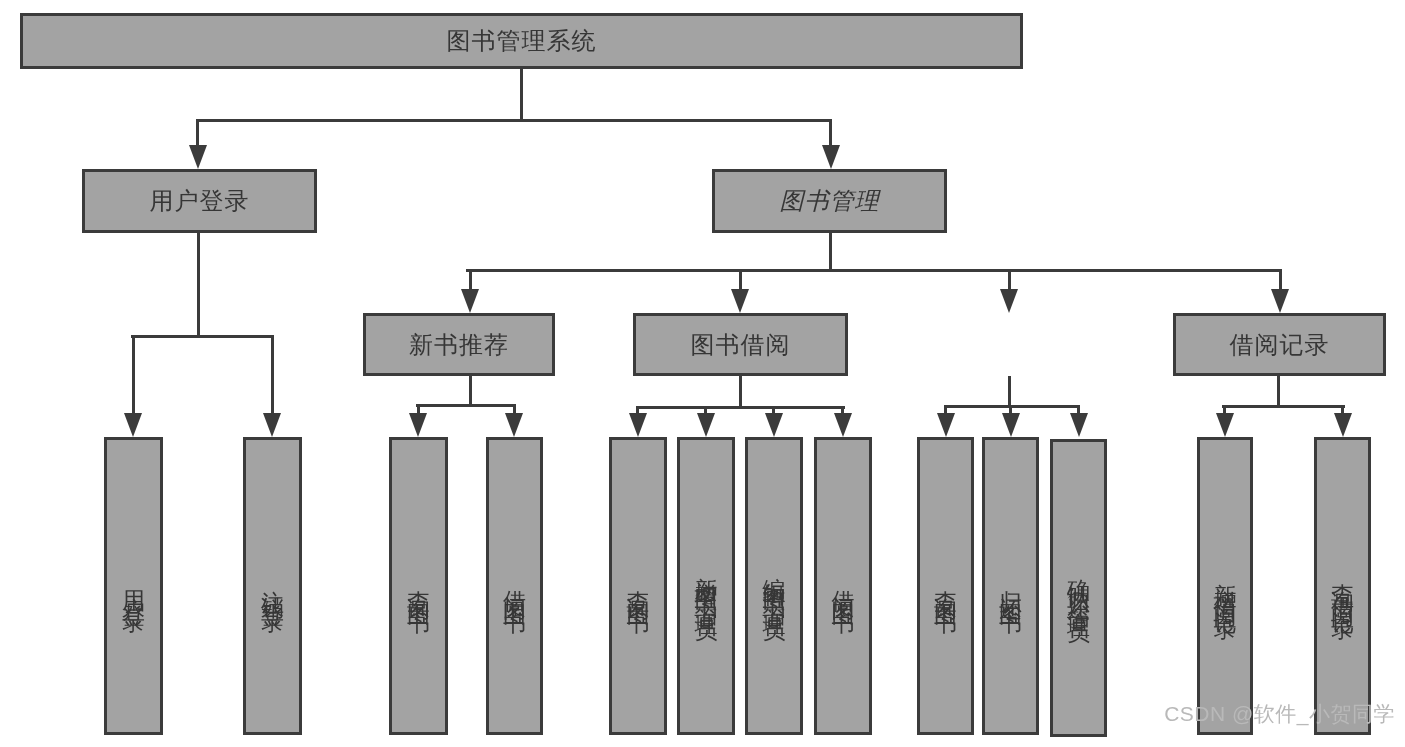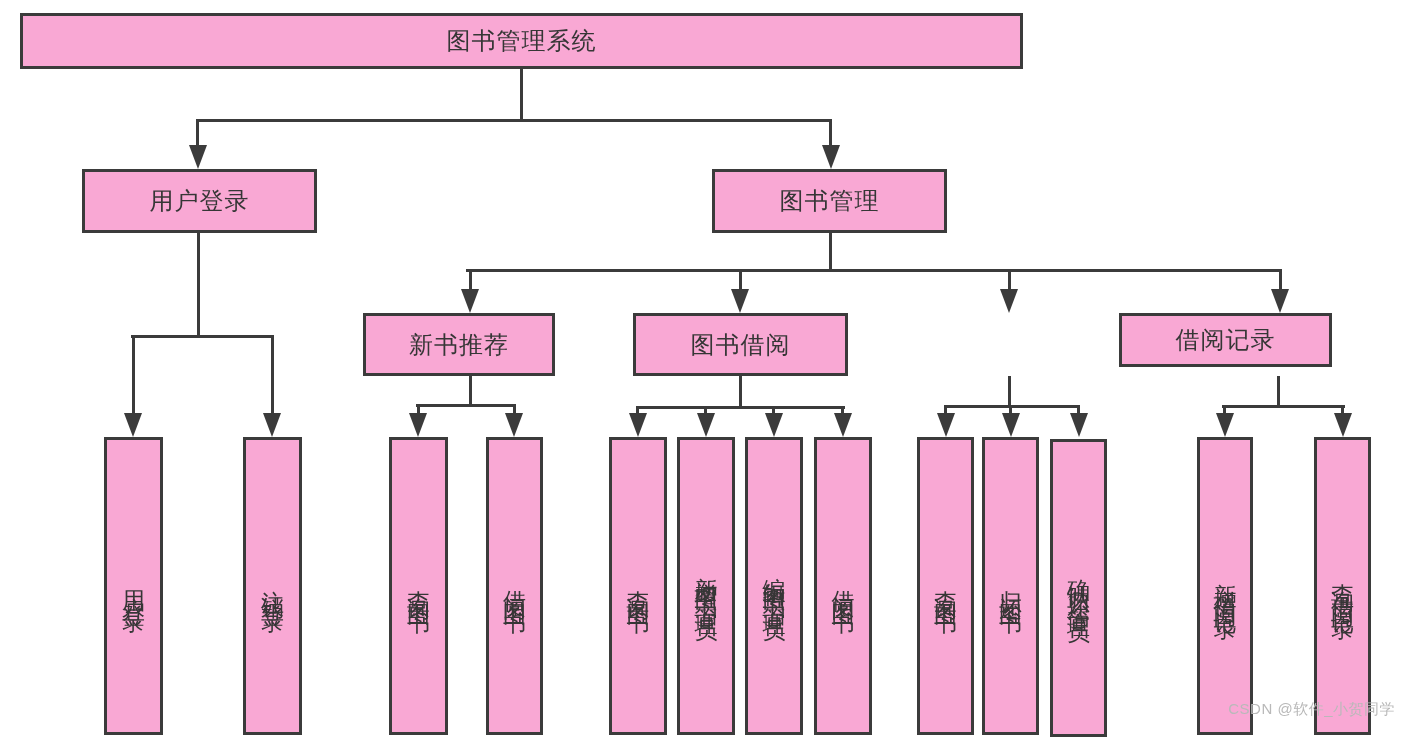--- a/index.html
+++ b/index.html
@@ -17,21 +17,21 @@
     position: relative;
     width: 1405px;
     height: 747px;
     background: var(--background);
     overflow: hidden;
   }
   .box {
     position: absolute;
     box-sizing: border-box;
     border: 3px solid var(--line);
-    background: #f9a8d4;
+    background: #a3a3a3;
     display: flex;
     align-items: center;
     justify-content: center;
     color: var(--text);
   }
   .hlabel { font-size: 24px; letter-spacing: 1px; white-space: nowrap; }
   .leaf .vtext {
     writing-mode: vertical-rl;
     text-orientation: mixed;
     font-size: 23px;
@@ -45,21 +45,21 @@
     position: absolute;
     width: 0; height: 0;
     border-left: 9px solid transparent;
     border-right: 9px solid transparent;
     border-top: 24px solid var(--line);
   }
   .watermark {
     position: absolute;
     top: 700px;
     right: 10px;
-    font-size: 15px;
+    font-size: 21px;
     color: var(--watermark);
     letter-spacing: 0.5px;
     white-space: nowrap;
     z-index: 5;
   }
 </style>
 </head>
 <body>
 
 <div class="canvas">
@@ -71,21 +71,21 @@
   <div class="line" style="left:520px; top:69px; width:3px; height:52px;"></div>
   <div class="line" style="left:196px; top:119px; width:636px; height:3px;"></div>
   <div class="line" style="left:196px; top:119px; width:3px; height:28px;"></div>
   <div class="arrow" style="left:189px; top:145px;"></div>
   <div class="line" style="left:829px; top:119px; width:3px; height:28px;"></div>
   <div class="arrow" style="left:822px; top:145px;"></div>
 
   <div class="box" style="left:82px; top:169px; width:235px; height:64px;">
     <span class="hlabel">用户登录</span>
   </div>
-  <div class="box" style="left:712px; top:169px; width:235px; height:64px;">
+  <div class="box" style="left:712px; top:169px; width:235px; height:64px;font-style:italic;">
     <span class="hlabel">图书管理</span>
   </div>
 
   <div class="line" style="left:197px; top:233px; width:3px; height:105px;"></div>
   <div class="line" style="left:131px; top:335px; width:142px; height:3px;"></div>
   <div class="line" style="left:132px; top:335px; width:3px; height:80px;"></div>
   <div class="arrow" style="left:124px; top:413px;"></div>
   <div class="line" style="left:271px; top:335px; width:3px; height:80px;"></div>
   <div class="arrow" style="left:263px; top:413px;"></div>
 
@@ -99,21 +99,21 @@
   <div class="arrow" style="left:1000px; top:289px;"></div>
   <div class="line" style="left:1279px; top:269px; width:3px; height:24px;"></div>
   <div class="arrow" style="left:1271px; top:289px;"></div>
 
   <div class="box" style="left:363px; top:313px; width:192px; height:63px;">
     <span class="hlabel">新书推荐</span>
   </div>
   <div class="box" style="left:633px; top:313px; width:215px; height:63px;text-align:right;">
     <span class="hlabel">图书借阅</span>
   </div>
-  <div class="box" style="left:1119px; top:313px; width:213px; height:54px;">
+  <div class="box" style="left:1173px; top:313px; width:213px; height:63px;">
     <span class="hlabel">借阅记录</span>
   </div>
 
   <div class="line" style="left:469px; top:376px; width:3px; height:31px;"></div>
   <div class="line" style="left:416px; top:404px; width:100px; height:3px;"></div>
   <div class="line" style="left:417px; top:404px; width:3px; height:11px;"></div>
   <div class="arrow" style="left:409px; top:413px;"></div>
   <div class="line" style="left:513px; top:404px; width:3px; height:11px;"></div>
   <div class="arrow" style="left:505px; top:413px;"></div>
 

